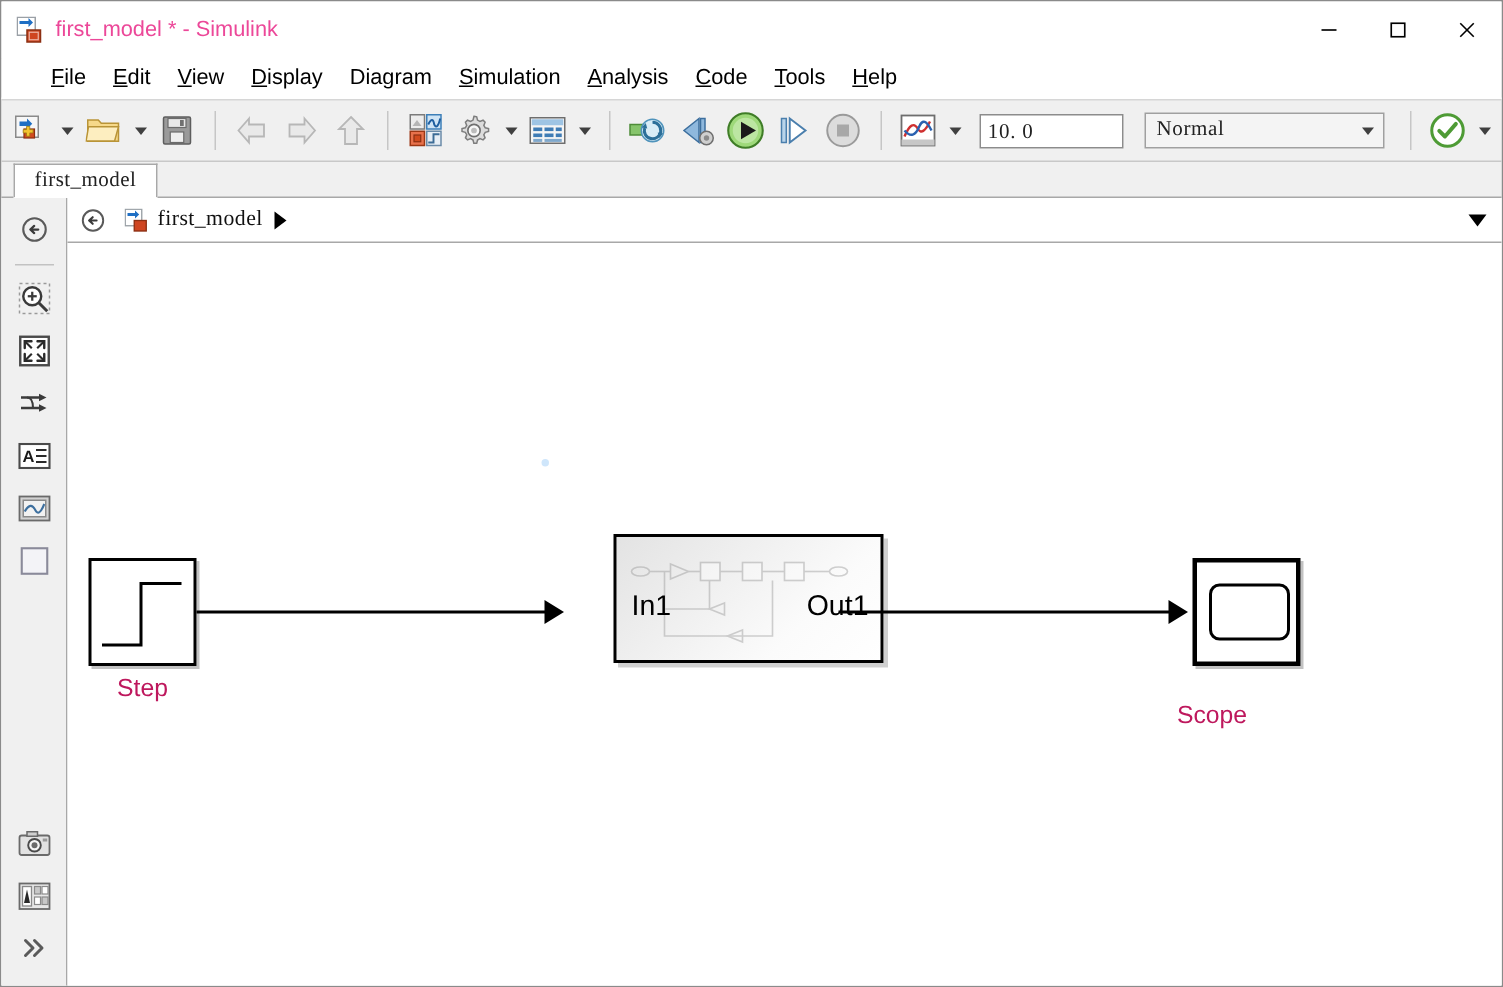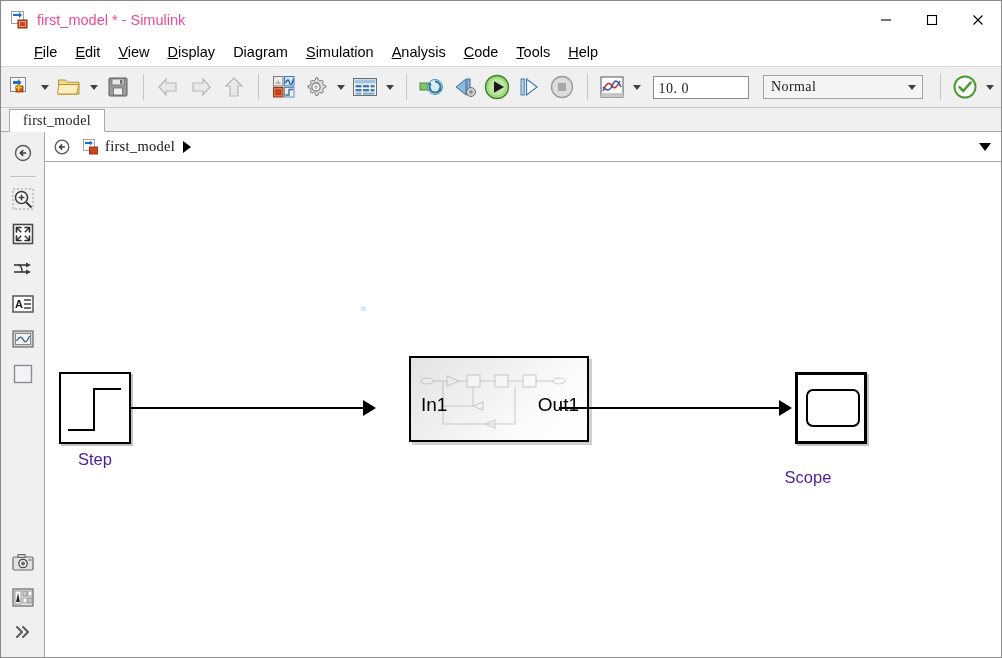--- a/index.html
+++ b/index.html
@@ -255,21 +255,21 @@
     background: #ffffff;
     position: relative;
     overflow: hidden;
   }
 
   
   .blk-label {
     position: absolute;
     font-family: "Liberation Sans", sans-serif;
     font-size: 16.5px;
-    color: #4c1d95;
+    color: #be185d;
     white-space: nowrap;
     text-align: center;
   }
   .step-block {
     position: absolute;
     background: #ffffff;
     border: 2px solid #000;
     box-sizing: border-box;
     box-shadow: 2px 2px 0 rgba(120,120,120,0.45);
   }

